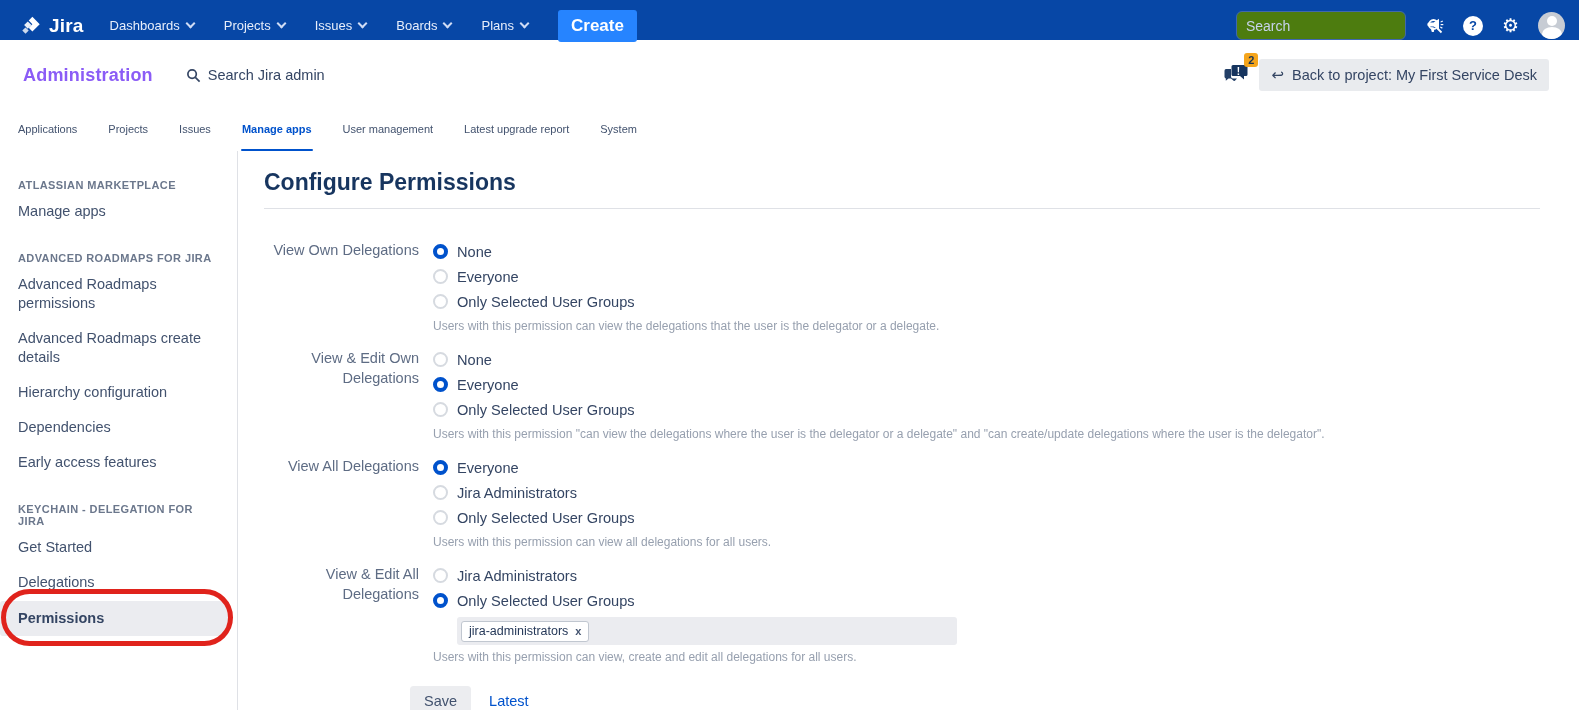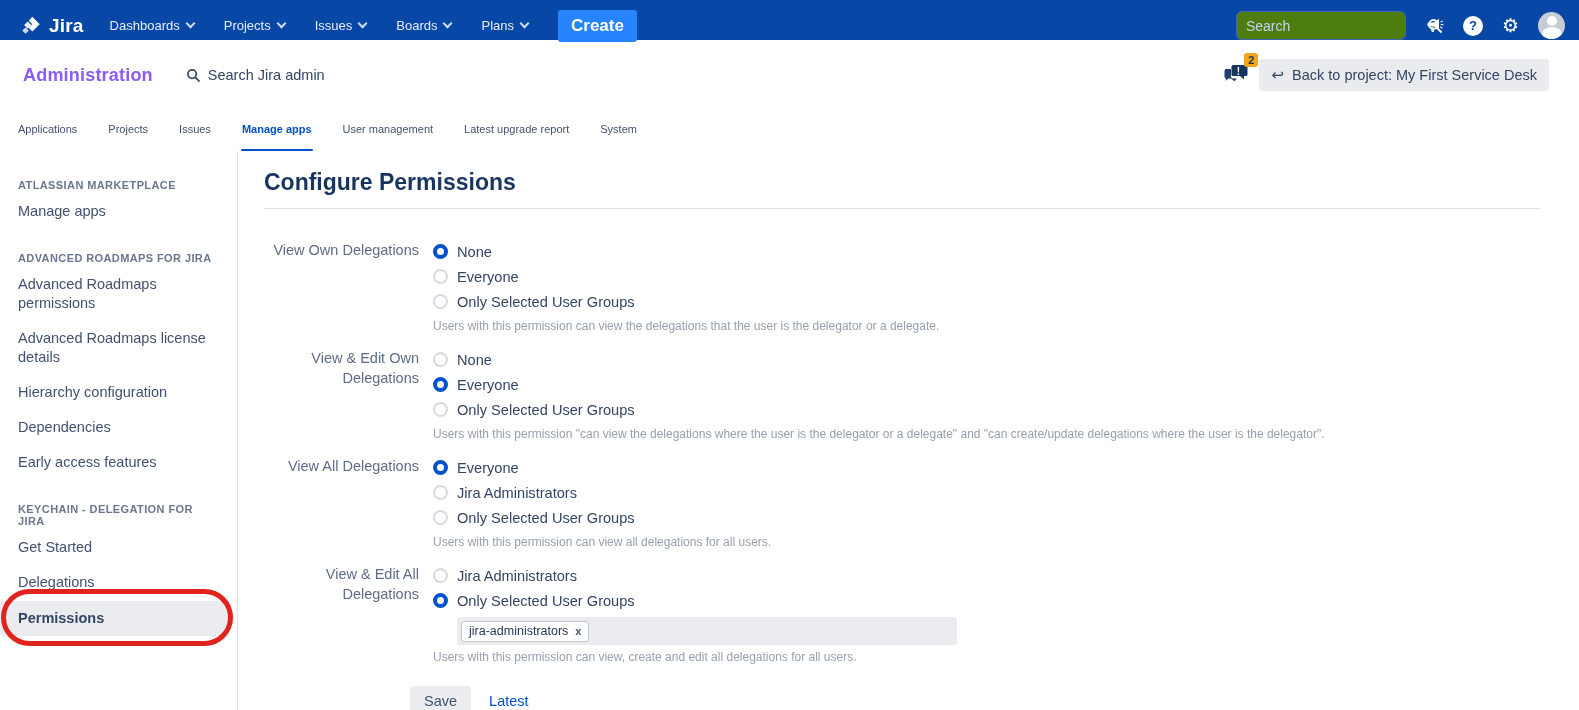--- a/index.html
+++ b/index.html
@@ -184,21 +184,21 @@
     <div class="tab">System</div>
   </div>
 
 <div class="layout">
   <div class="sidebar" id="sidebar">
     <div class="annotation-oval" id="annotation" style="left: 1px; width: 232px; top: 438px; height: 57px;"></div>
   <div class="side-heading">ATLASSIAN MARKETPLACE</div>
       <div class="side-item">Manage apps</div>
       <div class="side-heading">ADVANCED ROADMAPS FOR JIRA</div>
       <div class="side-item">Advanced Roadmaps permissions</div>
-      <div class="side-item">Advanced Roadmaps license details</div>
+      <div class="side-item">Advanced Roadmaps create details</div>
       <div class="side-item">Hierarchy configuration</div>
       <div class="side-item">Dependencies</div>
       <div class="side-item">Early access features</div>
       <div class="side-heading">KEYCHAIN - DELEGATION FOR JIRA</div>
       <div class="side-item">Get Started</div>
       <div class="side-item">Delegations</div>
       <div class="side-item active">Permissions</div>
     </div>
 
   <div class="content">

